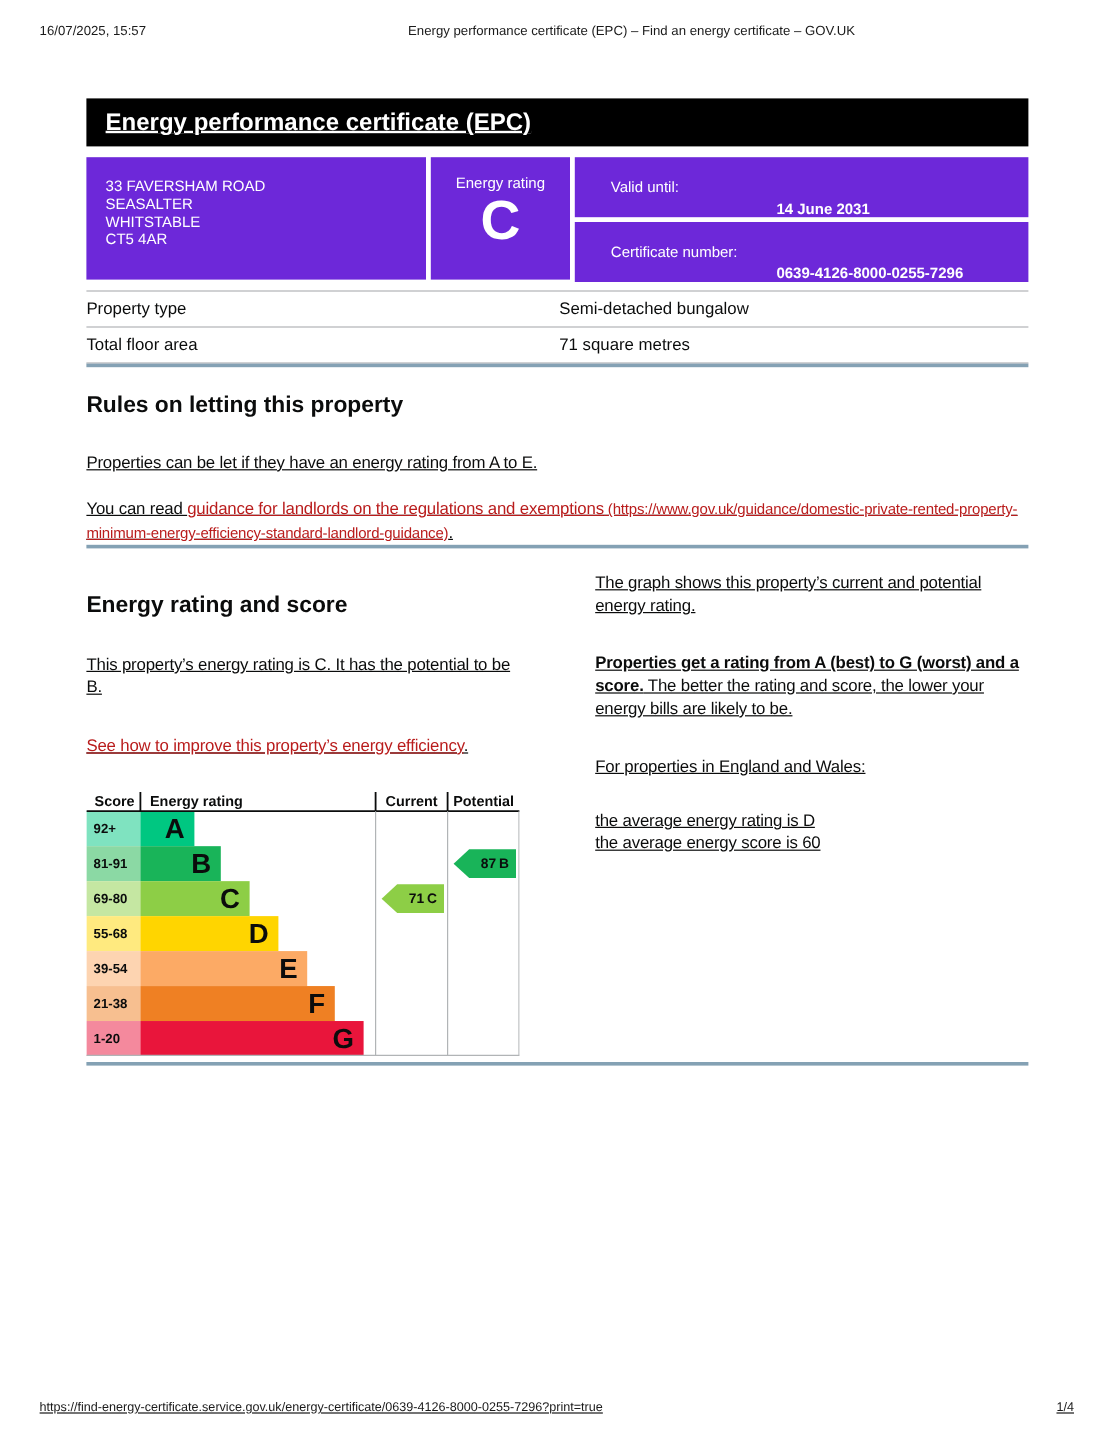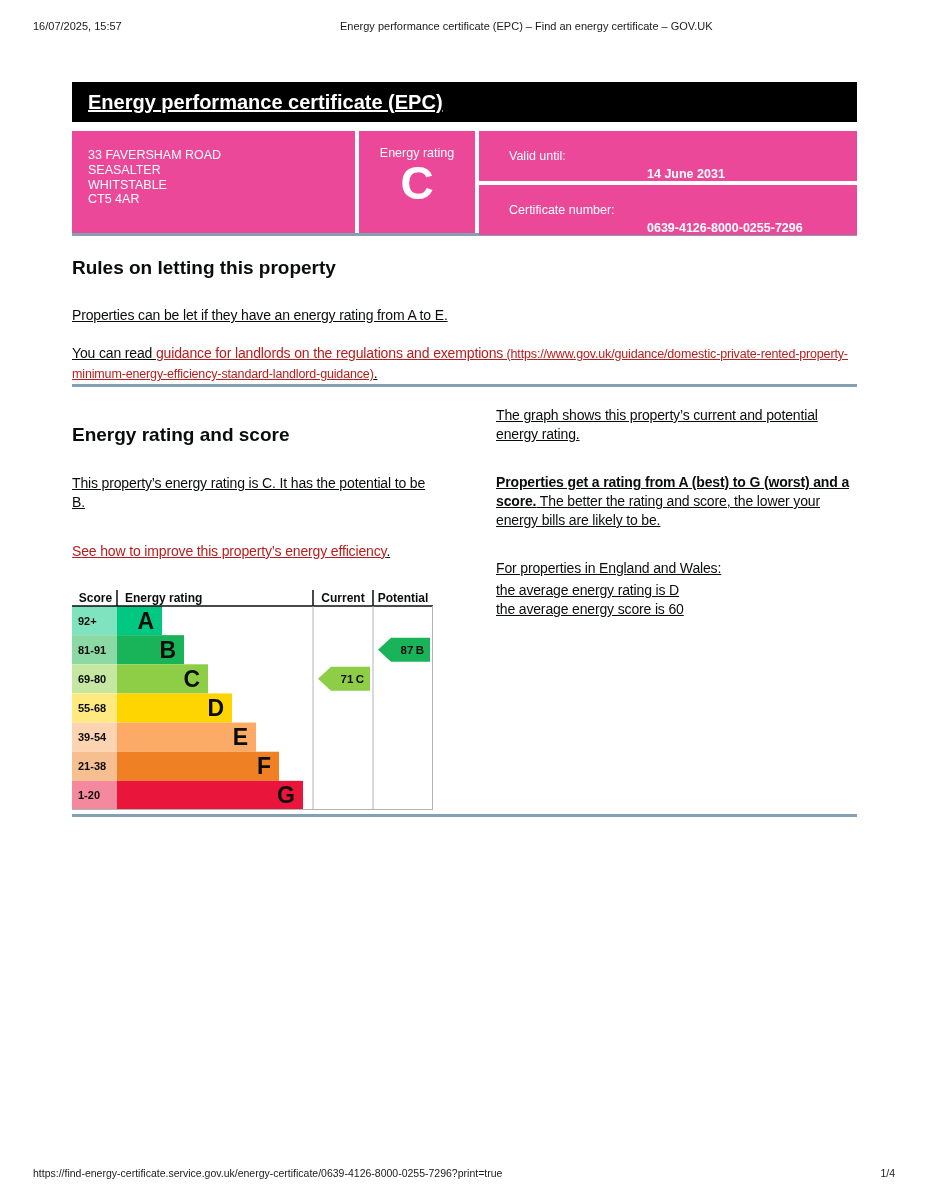--- a/index.html
+++ b/index.html
@@ -7,30 +7,30 @@
   body {
     width: 928px; height: 1200px; position: relative; overflow: hidden;
     background: #ffffff; color: #0b0c0c;
     font-family: "Liberation Sans", sans-serif;
   }
   
   .print-header { position: absolute; top: 20px; left: 0; width: 100%; font-size: 11px; color: #1a1a1a; }
   .ph-datetime { position: absolute; left: 33px; top: 0; white-space: nowrap; }
   .ph-title { position: absolute; left: 340px; top: 0; white-space: nowrap; }
   .print-footer { position: absolute; top: 1167px; left: 33px; right: 33px;
-    display: flex; justify-content: space-between; font-size: 10.5px; color: #1a1a1a; }
+    display: flex; justify-content: space-between; font-size: 10.5px; color: #1a1a1a; text-decoration: underline; }
 
   .content { position: absolute; top: 82px; left: 72px; width: 785px; }
 
   .banner { background: #000000; color: #ffffff; height: 40px;
     display: flex; align-items: center; padding: 0 16px; }
   .banner h1 { margin: 0; font-size: 20px; font-weight: 700; text-decoration: underline; }
 
   .cert-box { display: flex; gap: 4px; margin-top: 9px; height: 102px; }
-  .blue-cell { background: #ec4899; color: #ffffff; }
+  .blue-cell { background: #6d28d9; color: #ffffff; }
   .cert-addr { width: 283px; padding: 17px 16px; font-size: 12.5px; line-height: 14.8px; }
   .cert-rating { width: 116px; text-align: center; padding-top: 15px; }
   .cert-rating .rating-label { font-size: 12.5px; }
   .cert-rating .rating-letter { font-size: 46px; line-height: 44px; font-weight: 700; margin-top: 1px; }
   .cert-meta { flex: 1; display: flex; flex-direction: column; gap: 4px; }
   .meta-row { flex: 1; display: flex; align-items: center; padding-left: 30px; font-size: 12.5px; }
   .meta-row .m-label { width: 138px; }
   .meta-row .m-value { font-weight: 700; margin-top: 36px; }
 
   .prop-table { margin-top: 9px; border-top: 1px solid #b1b4b6; }
@@ -55,21 +55,21 @@
   .col { width: 361px; }
   .col-left h2 { margin-top: 37px; }
   .col-left .intro { margin-top: 28px; }
   .col-left .improve { margin-top: 30px; }
   .chart { margin-top: 28px; }
   .chart svg text { font-family: "Liberation Sans", sans-serif; }
 
   .col-right .rp1 { margin-top: 19px; }
   .col-right .rp2 { margin-top: 29px; }
   .col-right .rp3 { margin-top: 29px; }
-  .col-right .rp4 { margin-top: 3px; }
+  .col-right .rp4 { margin-top: 26px; }
   .bold { font-weight: 700; }
 </style>
 </head>
 <body>
 
 <div class="print-header">
   <span class="ph-datetime">16/07/2025, 15:57</span>
   <span class="ph-title">Energy performance certificate (EPC) – Find an energy certificate – GOV.UK</span>
 </div>
 
@@ -95,20 +95,30 @@
         <span class="m-label">Valid until:</span>
         <span class="m-value">14 June 2031</span>
       </div>
       <div class="blue-cell meta-row">
         <span class="m-label">Certificate number:</span>
         <span class="m-value">0639-4126-8000-0255-7296</span>
       </div>
     </div>
   </div>
 
+  <div class="prop-table">
+    <div class="prop-row">
+      <span class="p-label">Property type</span>
+      <span class="p-value">Semi-detached bungalow</span>
+    </div>
+    <div class="prop-row">
+      <span class="p-label">Total floor area</span>
+      <span class="p-value">71 square metres</span>
+    </div>
+  </div>
 
   <hr class="sb sb1">
 
   <div class="rules">
     <h2>Rules on letting this property</h2>
     <p class="p1">Properties can be let if they have an energy rating from A to E.</p>
     <p class="p2"><span>You can read </span><a><span>guidance for landlords on the regulations and exemptions</span><span class="link-url"> (https://www.gov.uk/guidance/domestic-private-rented-property-minimum-energy-efficiency-standard-landlord-guidance)</span></a><span>.</span></p>
   </div>
 
   <hr class="sb sb2">

